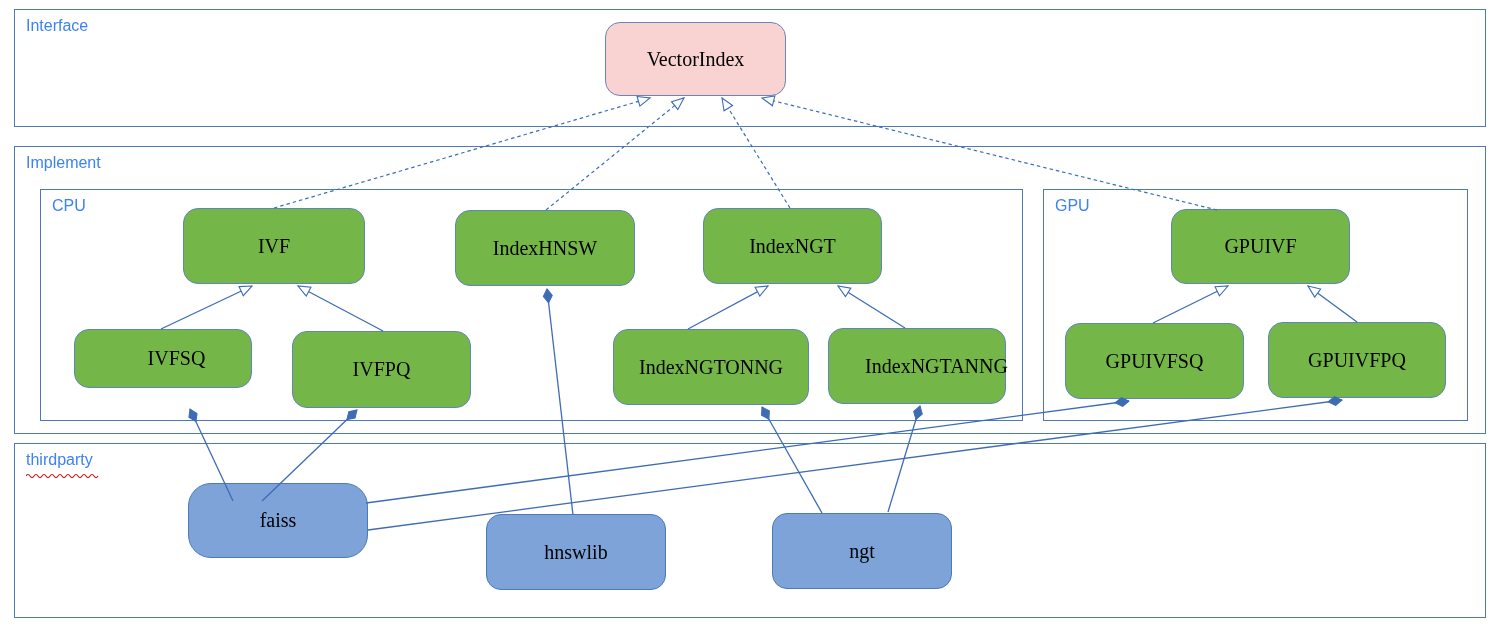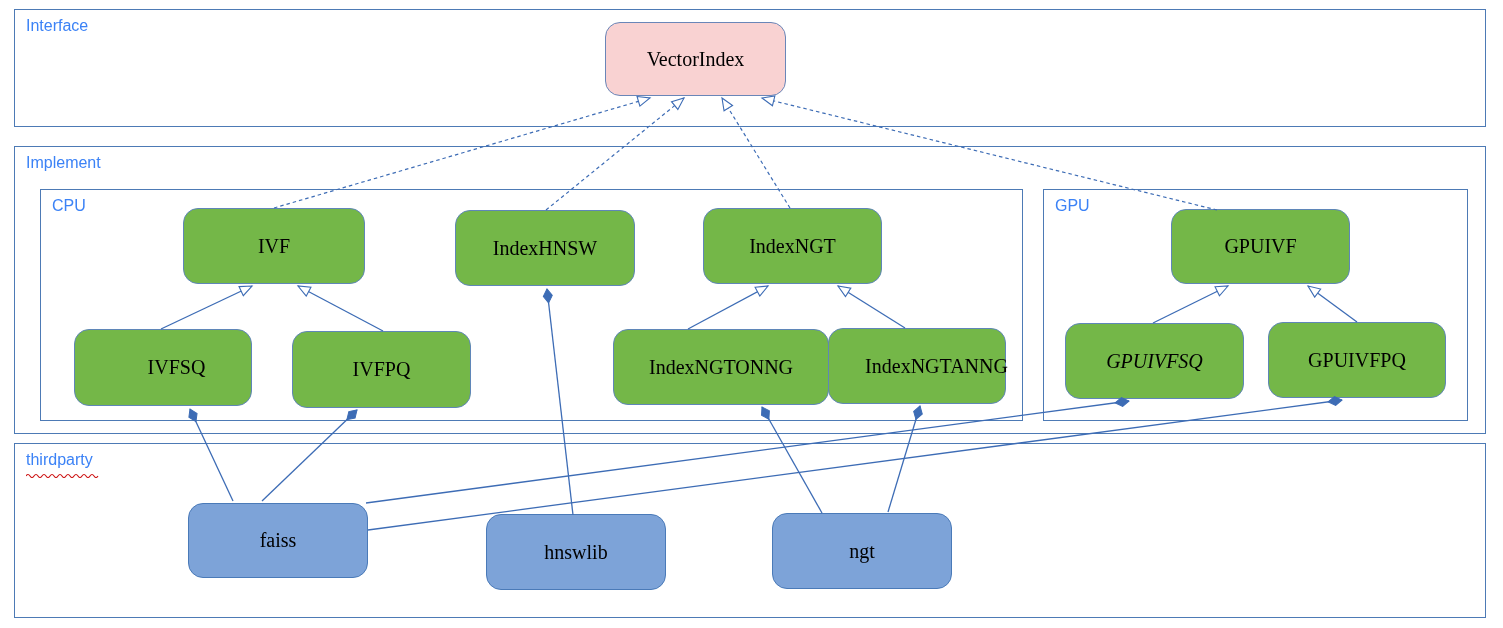--- a/index.html
+++ b/index.html
@@ -77,40 +77,40 @@
   <div class="node green" style="left:455px;top:210px;width:180px;height:76px;">
     <span>IndexHNSW</span>
   </div>
   <div class="node green" style="left:703px;top:208px;width:179px;height:76px;">
     <span>IndexNGT</span>
   </div>
   <div class="node green" style="left:1171px;top:209px;width:179px;height:75px;">
     <span>GPUIVF</span>
   </div>
 
-  <div class="node green" style="left:74px;top:329px;width:178px;height:77px;padding-left:27px;">
+  <div class="node green" style="left:74px;top:329px;width:178px;height:59px;padding-left:27px;">
     <span>IVFSQ</span>
   </div>
   <div class="node green" style="left:292px;top:331px;width:179px;height:77px;">
     <span>IVFPQ</span>
   </div>
-  <div class="node green" style="left:613px;top:329px;width:216px;height:76px;">
+  <div class="node green" style="left:613px;top:329px;width:196px;height:76px;">
     <span>IndexNGTONNG</span>
   </div>
   <div class="node green" style="left:828px;top:328px;width:178px;height:76px;padding-left:39px;">
     <span>IndexNGTANNG</span>
   </div>
-  <div class="node green" style="left:1065px;top:323px;width:179px;height:76px;font-style:italic;">
+  <div class="node green" style="left:1065px;top:323px;width:179px;height:76px;">
     <span>GPUIVFSQ</span>
   </div>
   <div class="node green" style="left:1268px;top:322px;width:178px;height:76px;">
     <span>GPUIVFPQ</span>
   </div>
 
-  <div class="node blue" style="left:188px;top:503px;width:180px;height:75px;">
+  <div class="node blue" style="left:188px;top:483px;width:180px;height:75px;border-radius:23px;">
     <span>faiss</span>
   </div>
   <div class="node blue" style="left:486px;top:514px;width:180px;height:76px;">
     <span>hnswlib</span>
   </div>
   <div class="node blue" style="left:772px;top:513px;width:180px;height:76px;">
     <span>ngt</span>
   </div>
 
   <svg class="edges" width="1503" height="628">

